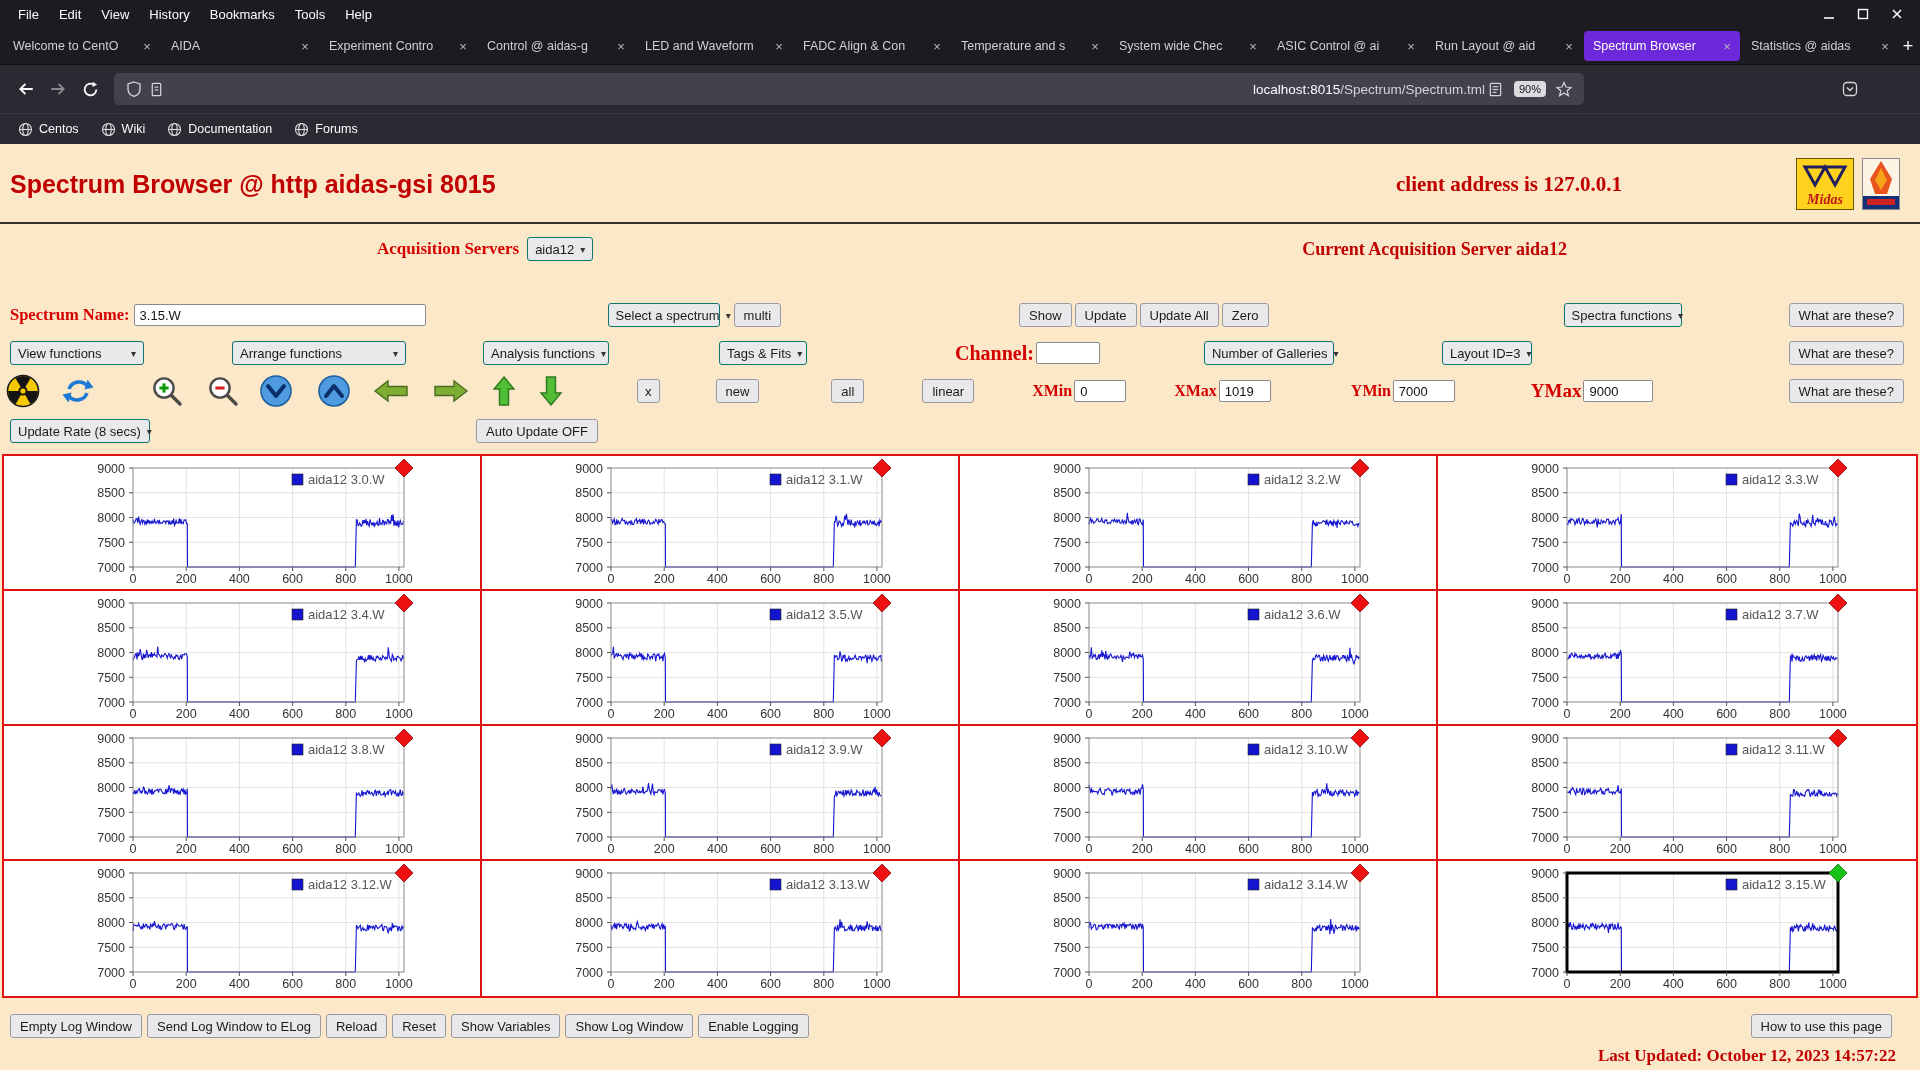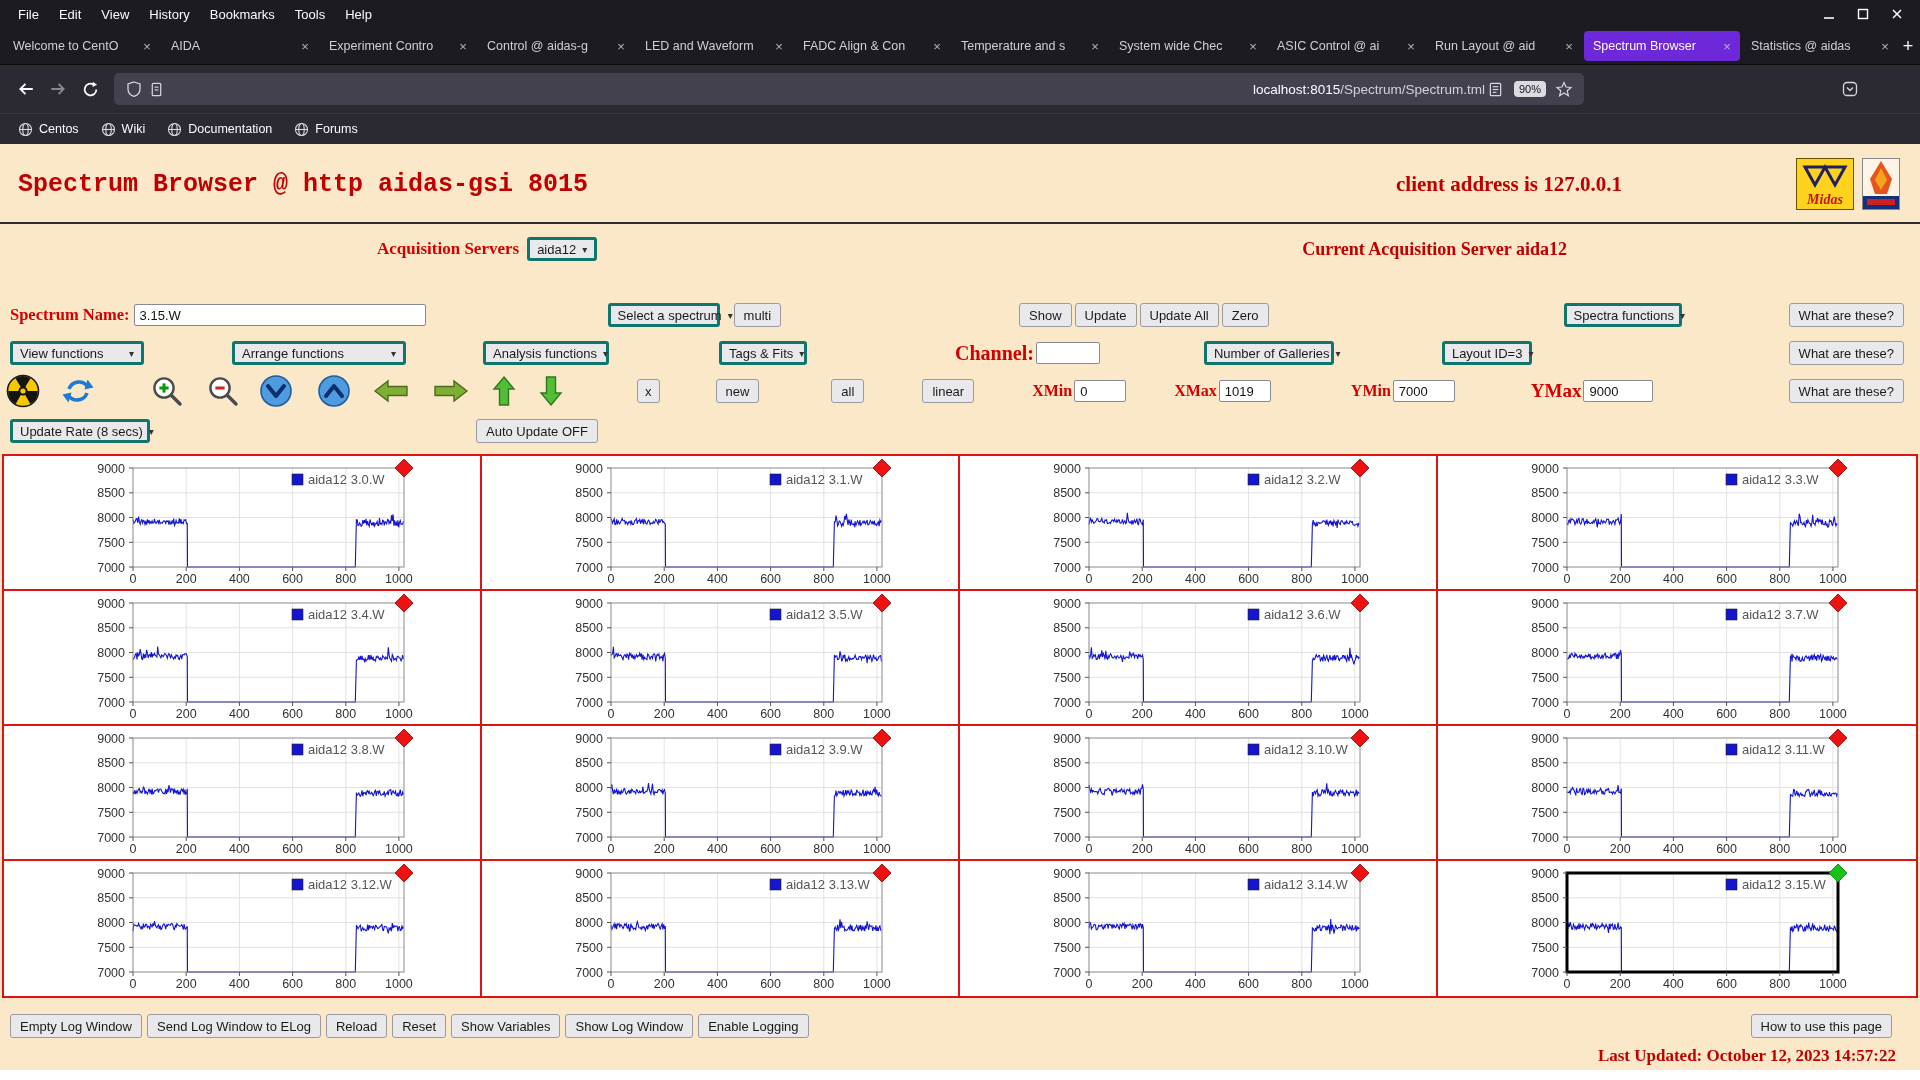--- a/index.html
+++ b/index.html
@@ -41,21 +41,21 @@
 
   .bookmarksbar{height:31px;background:#2b2a33;display:flex;align-items:center;
     padding-left:10px;gap:6px;border-top:1px solid #38373f;}
   .bm-item{display:flex;align-items:center;gap:6px;color:#fbfbfe;font-size:12.5px;
     padding:3px 8px;border-radius:4px;}
 
   
   .page{position:absolute;top:144px;left:0;width:1920px;height:926px;
     background:var(--page-bg,#fbe8c8);overflow:hidden;}
   .page-header{position:relative;padding-top:26px;height:56px;}
-  .page-title{margin-left:18px;font-family:Liberation Mono, monospace;font-weight:bold;
+  .page-title{margin-left:10px;font-family:Liberation Sans, sans-serif;font-weight:bold;
     font-size:25px;color:var(--heading-red,#c00000);}
   .client-address{position:absolute;left:1396px;top:28px;font-family:"Liberation Serif",serif;
     font-weight:bold;font-size:21px;color:var(--heading-red,#c00000);white-space:nowrap;}
   .logos{position:absolute;right:20px;top:14px;display:flex;gap:8px;align-items:flex-start;}
   .midas-logo{width:58px;height:52px;background:#ffd21e;border:1px solid #6b5200;
     display:flex;align-items:center;justify-content:center;}
   .powered-logo{width:38px;height:52px;border:1px solid #888;overflow:hidden;}
 
   .hr{margin-top:22px;border-top:2px solid #2e2e2e;}
 
@@ -66,21 +66,21 @@
   .current-server{margin-left:auto;margin-right:353px;font-family:Liberation Serif, serif;
     font-weight:bold;font-size:18px;color:var(--heading-red,#c00000);}
 
   .ctl-row{display:flex;align-items:center;height:26px;}
   .row-spectrum{margin-top:40px;}
   .row-funcs{margin-top:12px;}
   .row-icons{margin-top:8px;height:34px;}
   .row-rate{margin-top:10px;}
 
   .select{display:inline-flex;align-items:center;justify-content:space-between;
-    background:#e9e9eb;border:3px solid #0f766e;border-radius:3px;padding:2px 7px;
+    background:#e9e9eb;border:1px solid #0f766e;border-radius:3px;padding:2px 7px;
     font-size:13px;color:#1a1a1a;height:24px;white-space:nowrap;}
   .select .arrow{font-size:10px;color:#333;margin-left:6px;}
   .btn{background:#e9e9eb;border:1px solid #9a9aa2;border-radius:3px;padding:2px 9px;
     font-size:13px;height:24px;color:#1a1a1a;font-family:inherit;white-space:nowrap;}
   .tin{background:#fff;border:1px solid #8a8a92;border-radius:2px;height:22px;
     font-size:13px;padding:0 5px;font-family:inherit;color:#111;}
   .icon-btn{display:inline-flex;align-items:center;justify-content:center;}
   .what-btn{margin-left:auto;margin-right:16px;}
 
   .grid{margin:10px 2px 0 2px;display:grid;grid-template-columns:repeat(4,1fr);

